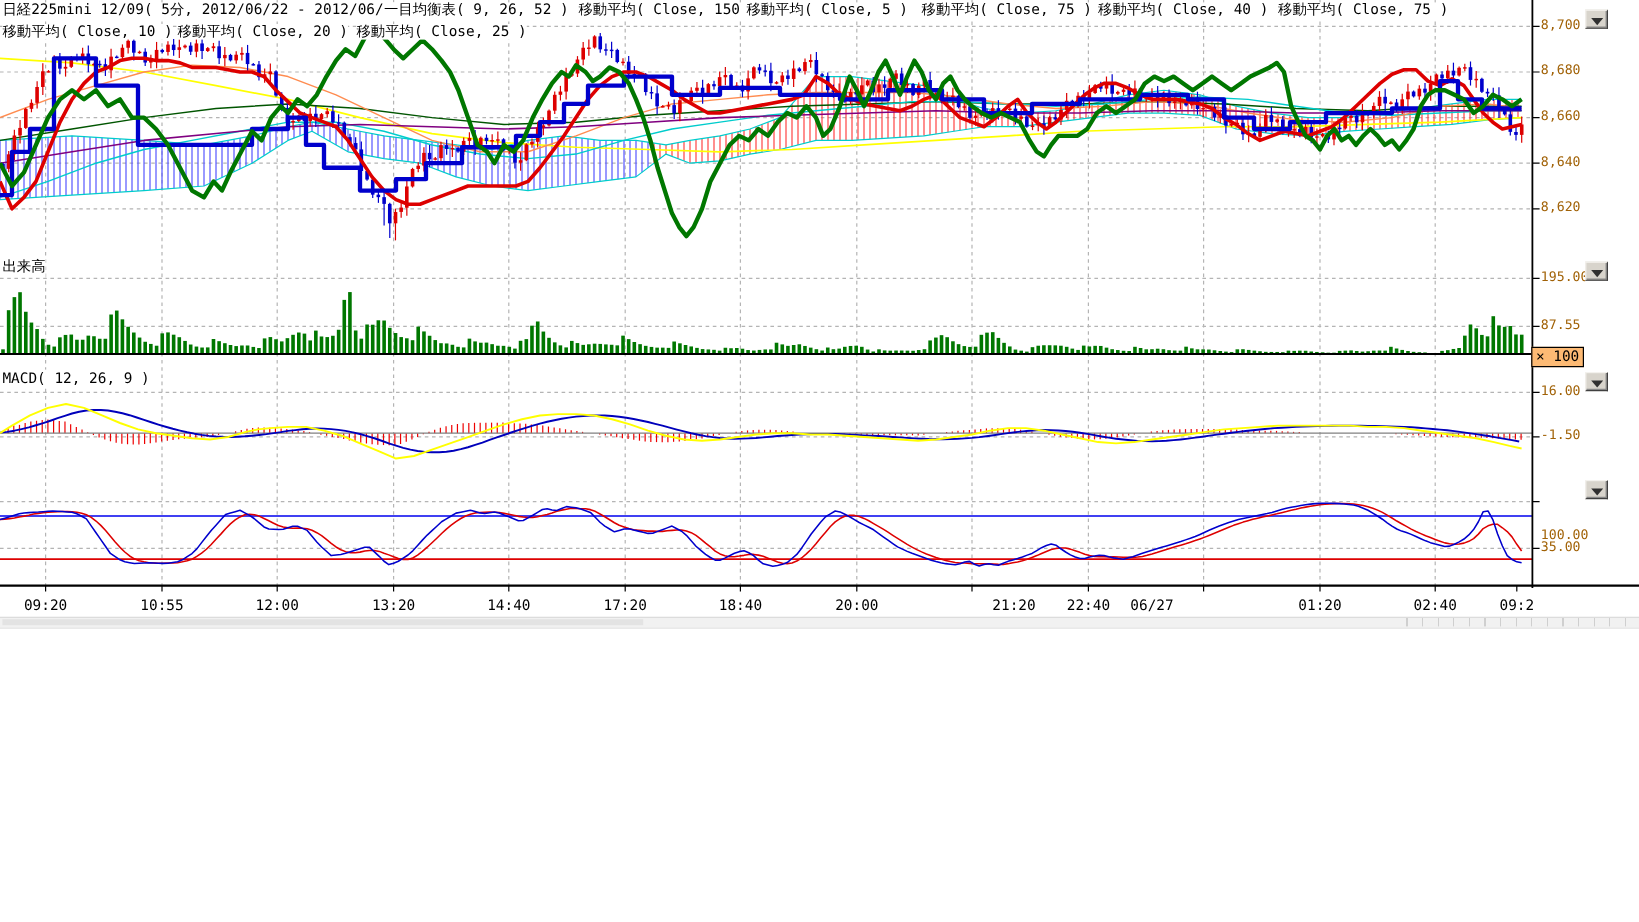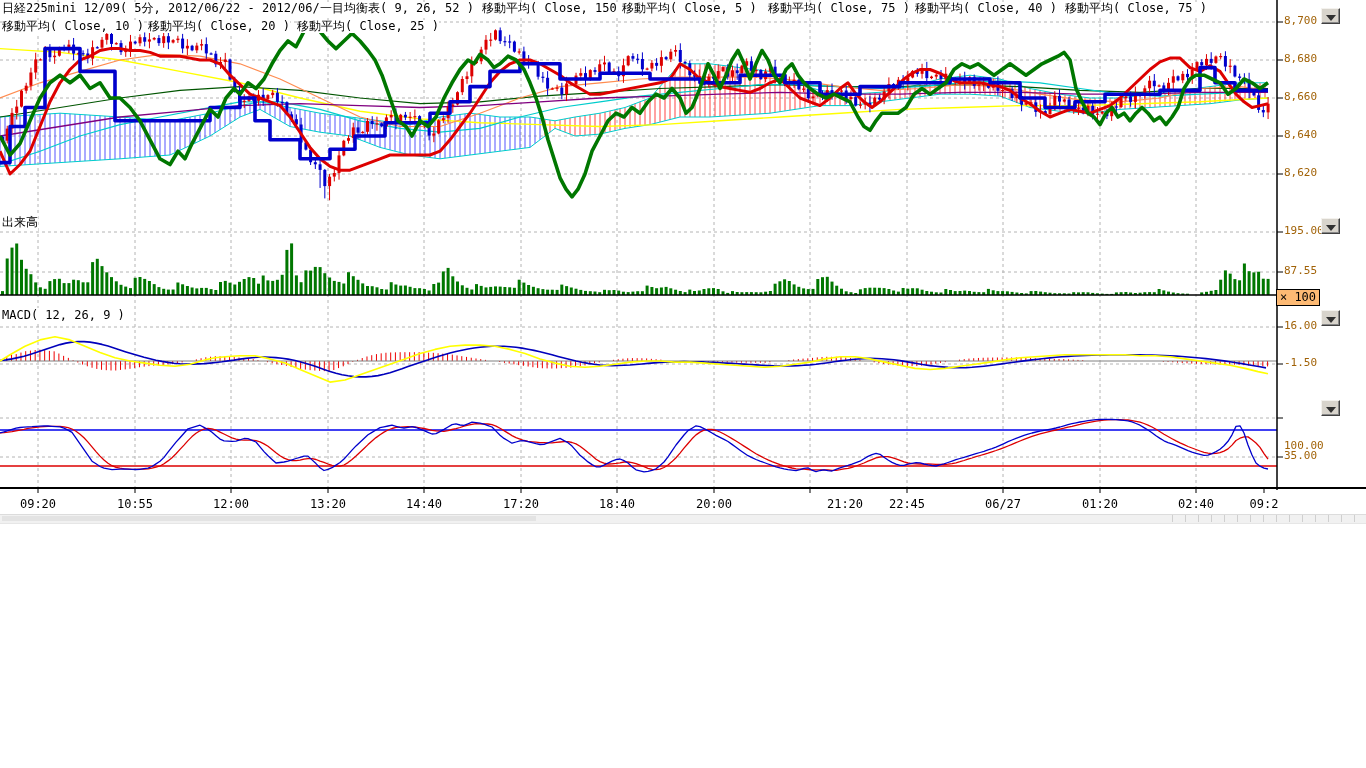--- a/index.html
+++ b/index.html
@@ -1419,22 +1419,22 @@
       <span class="axis-label" style="left: 1284px; top: 449px;">35.00</span>
       <span class="time-label" style="left: 38px;">09:20</span>
       <span class="time-label" style="left: 135px;">10:55</span>
       <span class="time-label" style="left: 231px;">12:00</span>
       <span class="time-label" style="left: 328px;">13:20</span>
       <span class="time-label" style="left: 424px;">14:40</span>
       <span class="time-label" style="left: 521px;">17:20</span>
       <span class="time-label" style="left: 617px;">18:40</span>
       <span class="time-label" style="left: 714px;">20:00</span>
       <span class="time-label" style="left: 810px; margin-left: 35px;">21:20</span>
-      <span class="time-label" style="left: 907px;">22:45</span>
-      <span class="time-label" style="left: 1003px;">06/27</span>
+      <span class="time-label" style="left: 907px;">22:40</span>
+      <span class="time-label" style="left: 960px;">06/27</span>
       <span class="time-label" style="left: 1100px; text-align: center;">01:20</span>
       <span class="time-label" style="left: 1196px;">02:40</span>
       <span class="time-label" style="left: 1264px;">09:2</span>
       <button class="dd-btn" style="top: 8px;">
         <span class="tri"></span>
       </button>
       <button class="dd-btn" style="top: 218px;">
         <span class="tri"></span>
       </button>
       <button class="dd-btn" style="top: 310px;">

